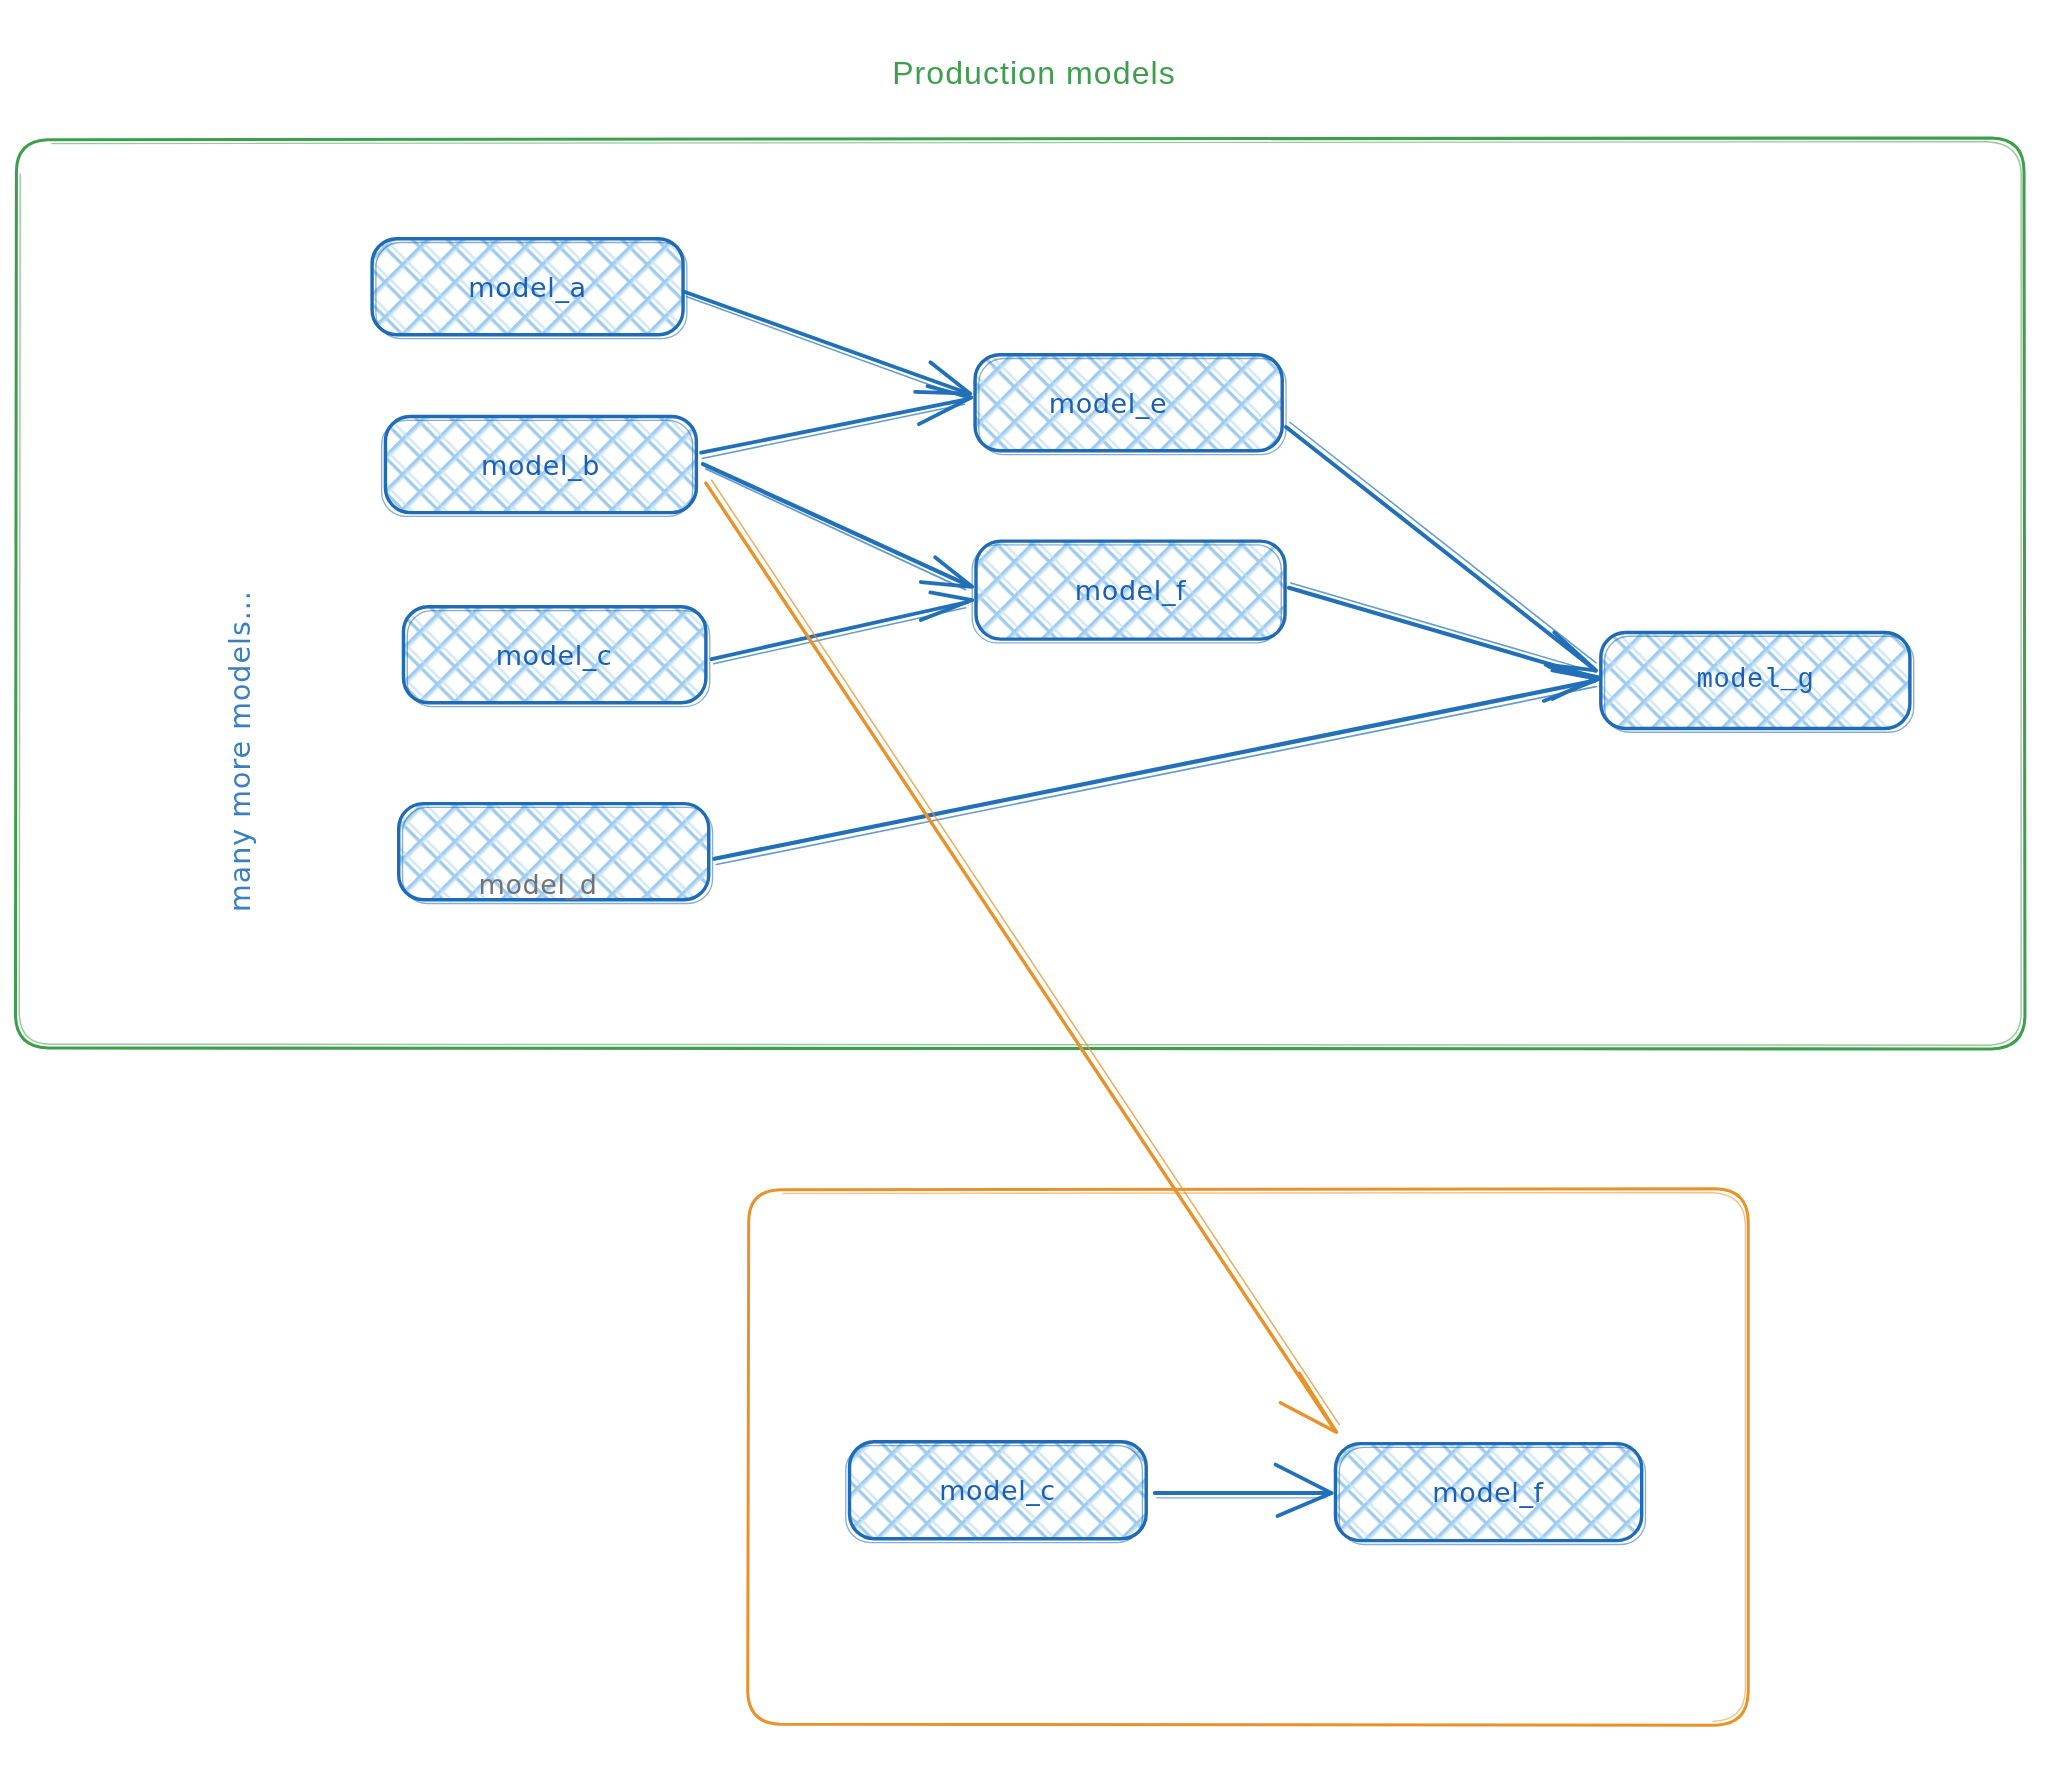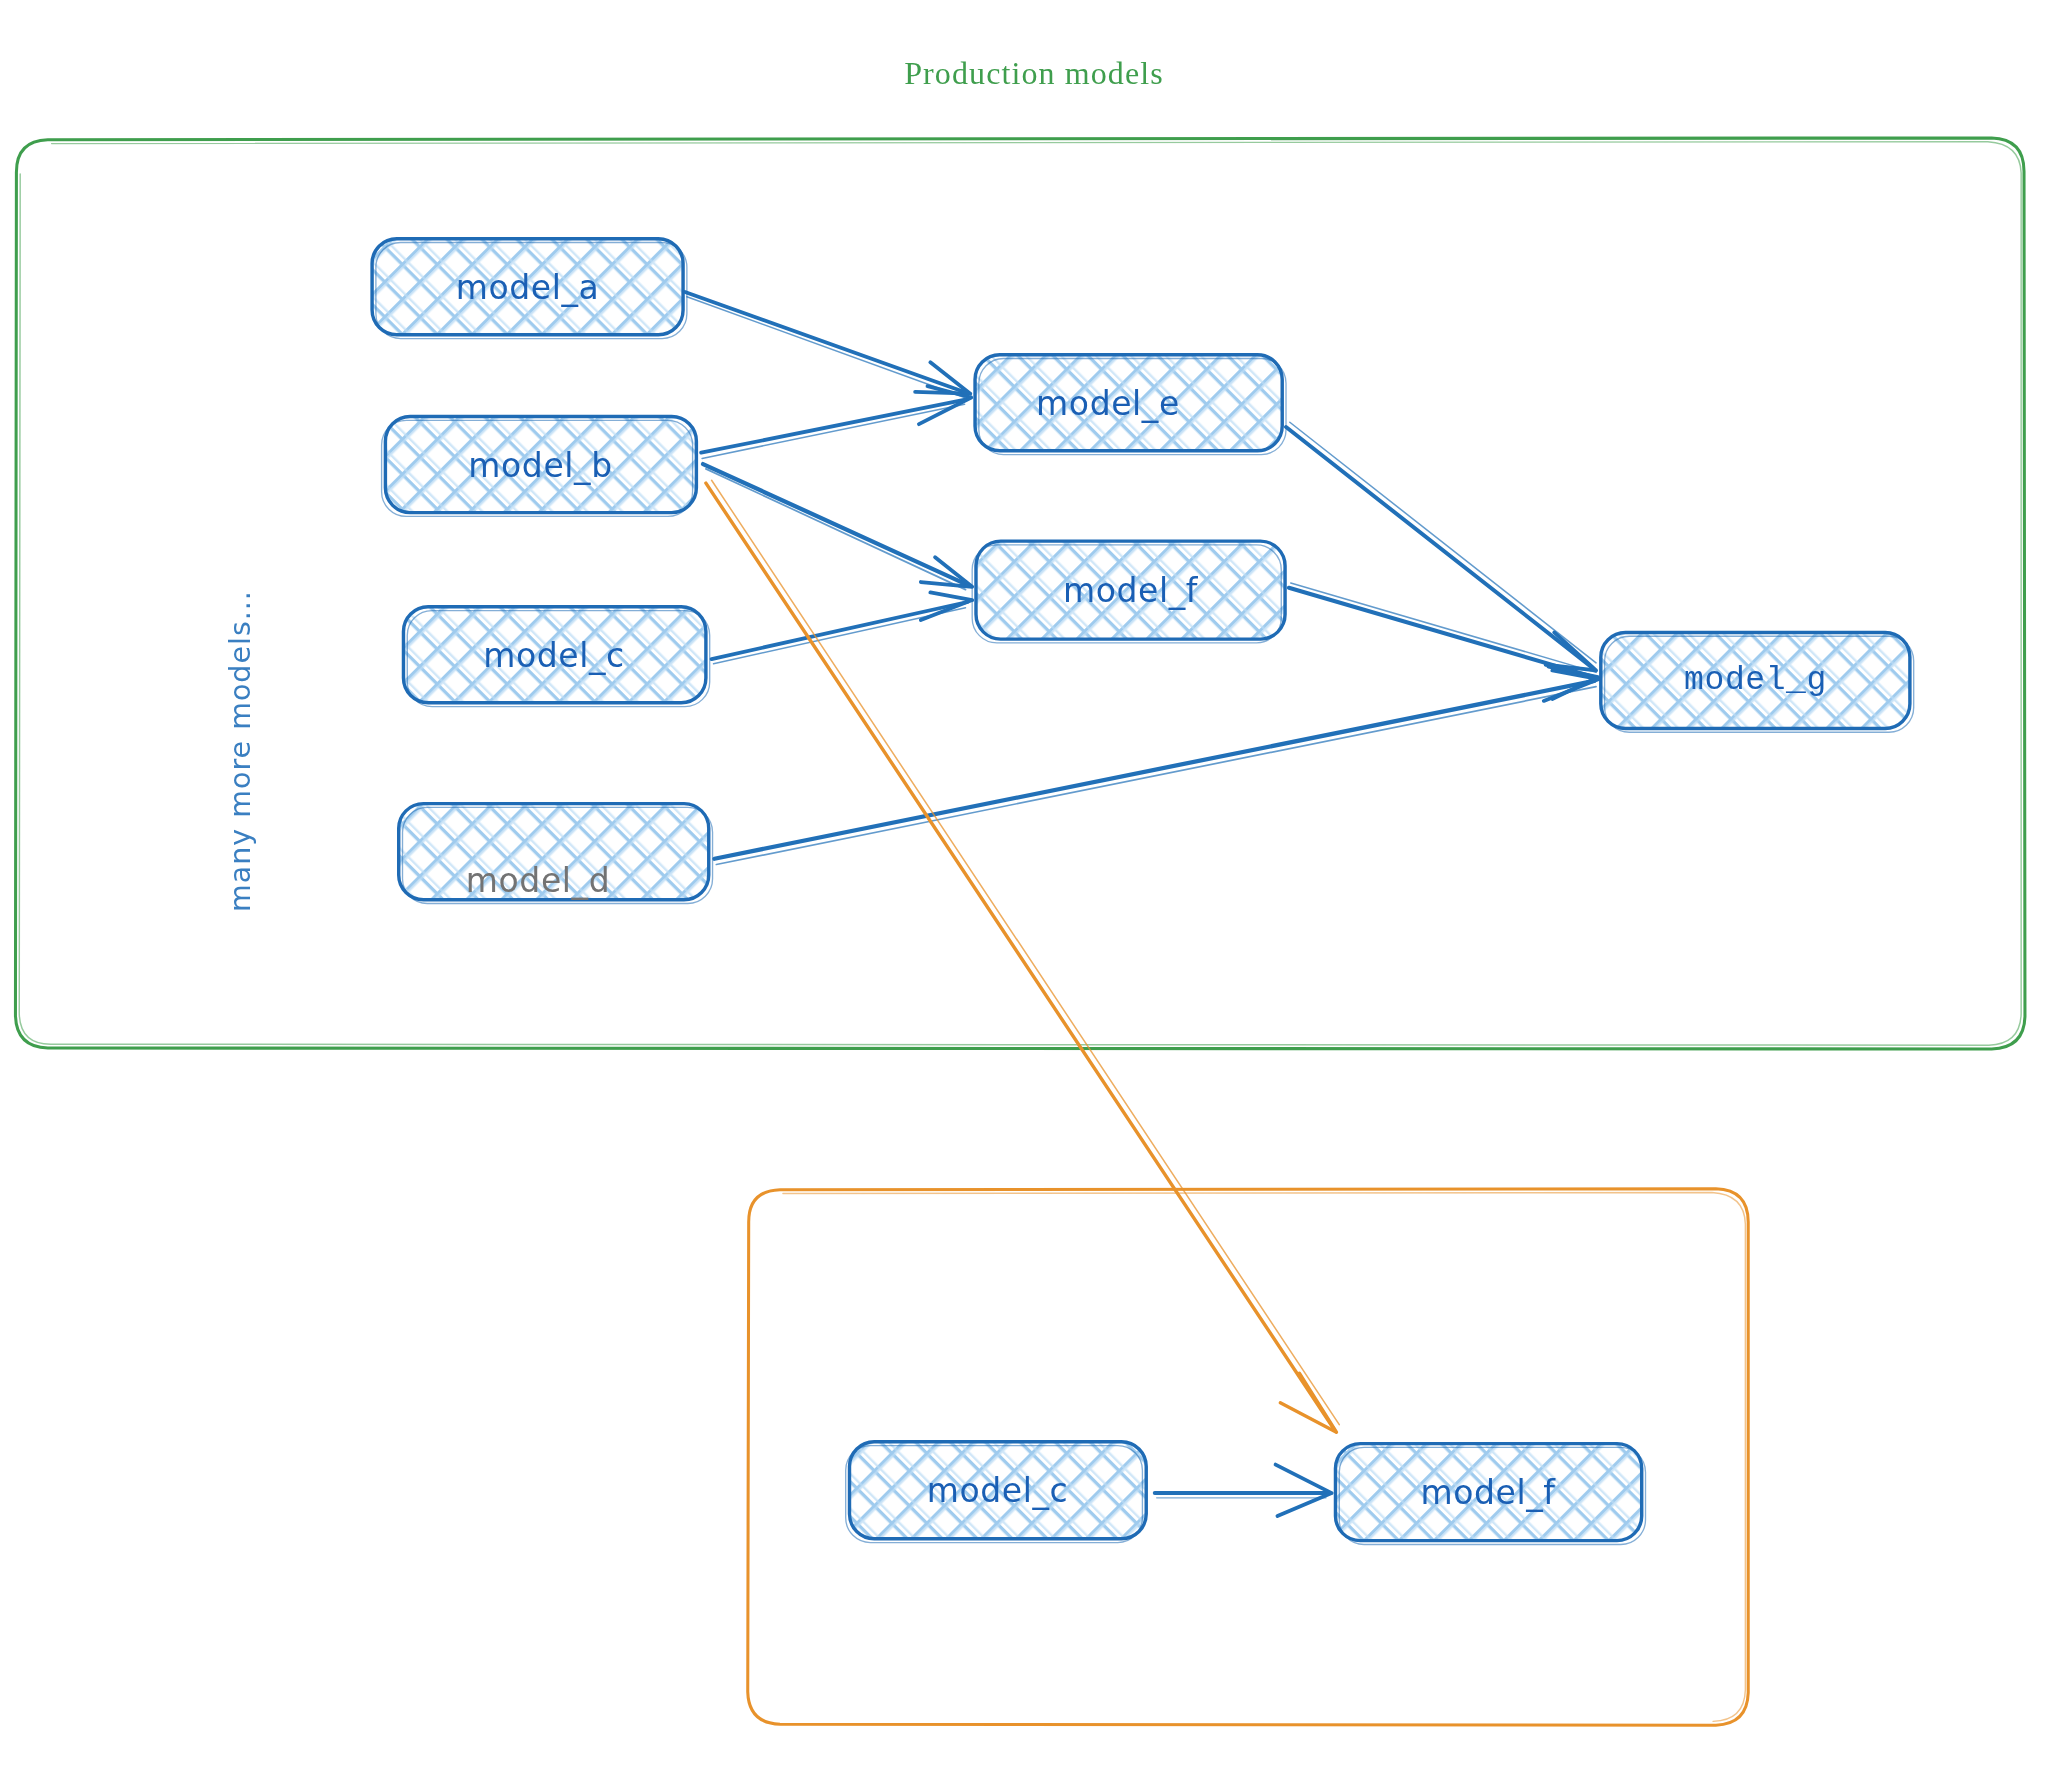--- a/index.html
+++ b/index.html
@@ -19,28 +19,28 @@
     overflow: hidden;
   }
   #canvas {
     position: absolute;
     top: 0;
     left: 0;
     width: 2068px;
     height: 1767px;
   }
   .grp-label {
-    font-family: Liberation Serif, serif;
+    font-family: Liberation Sans, sans-serif;
     font-size: 32px;
     font-weight: 400;
     letter-spacing: 1.1px;
   }
   .node-label {
     font-family: "DejaVu Sans", sans-serif;
-    font-size: 33px;
+    font-size: 27px;
     letter-spacing: 0.6px;
   }
   .side-label {
     font-family: "DejaVu Sans", sans-serif;
     font-size: 28.5px;
     letter-spacing: 1px;
   }
 </style>
 </head>
 <body>

